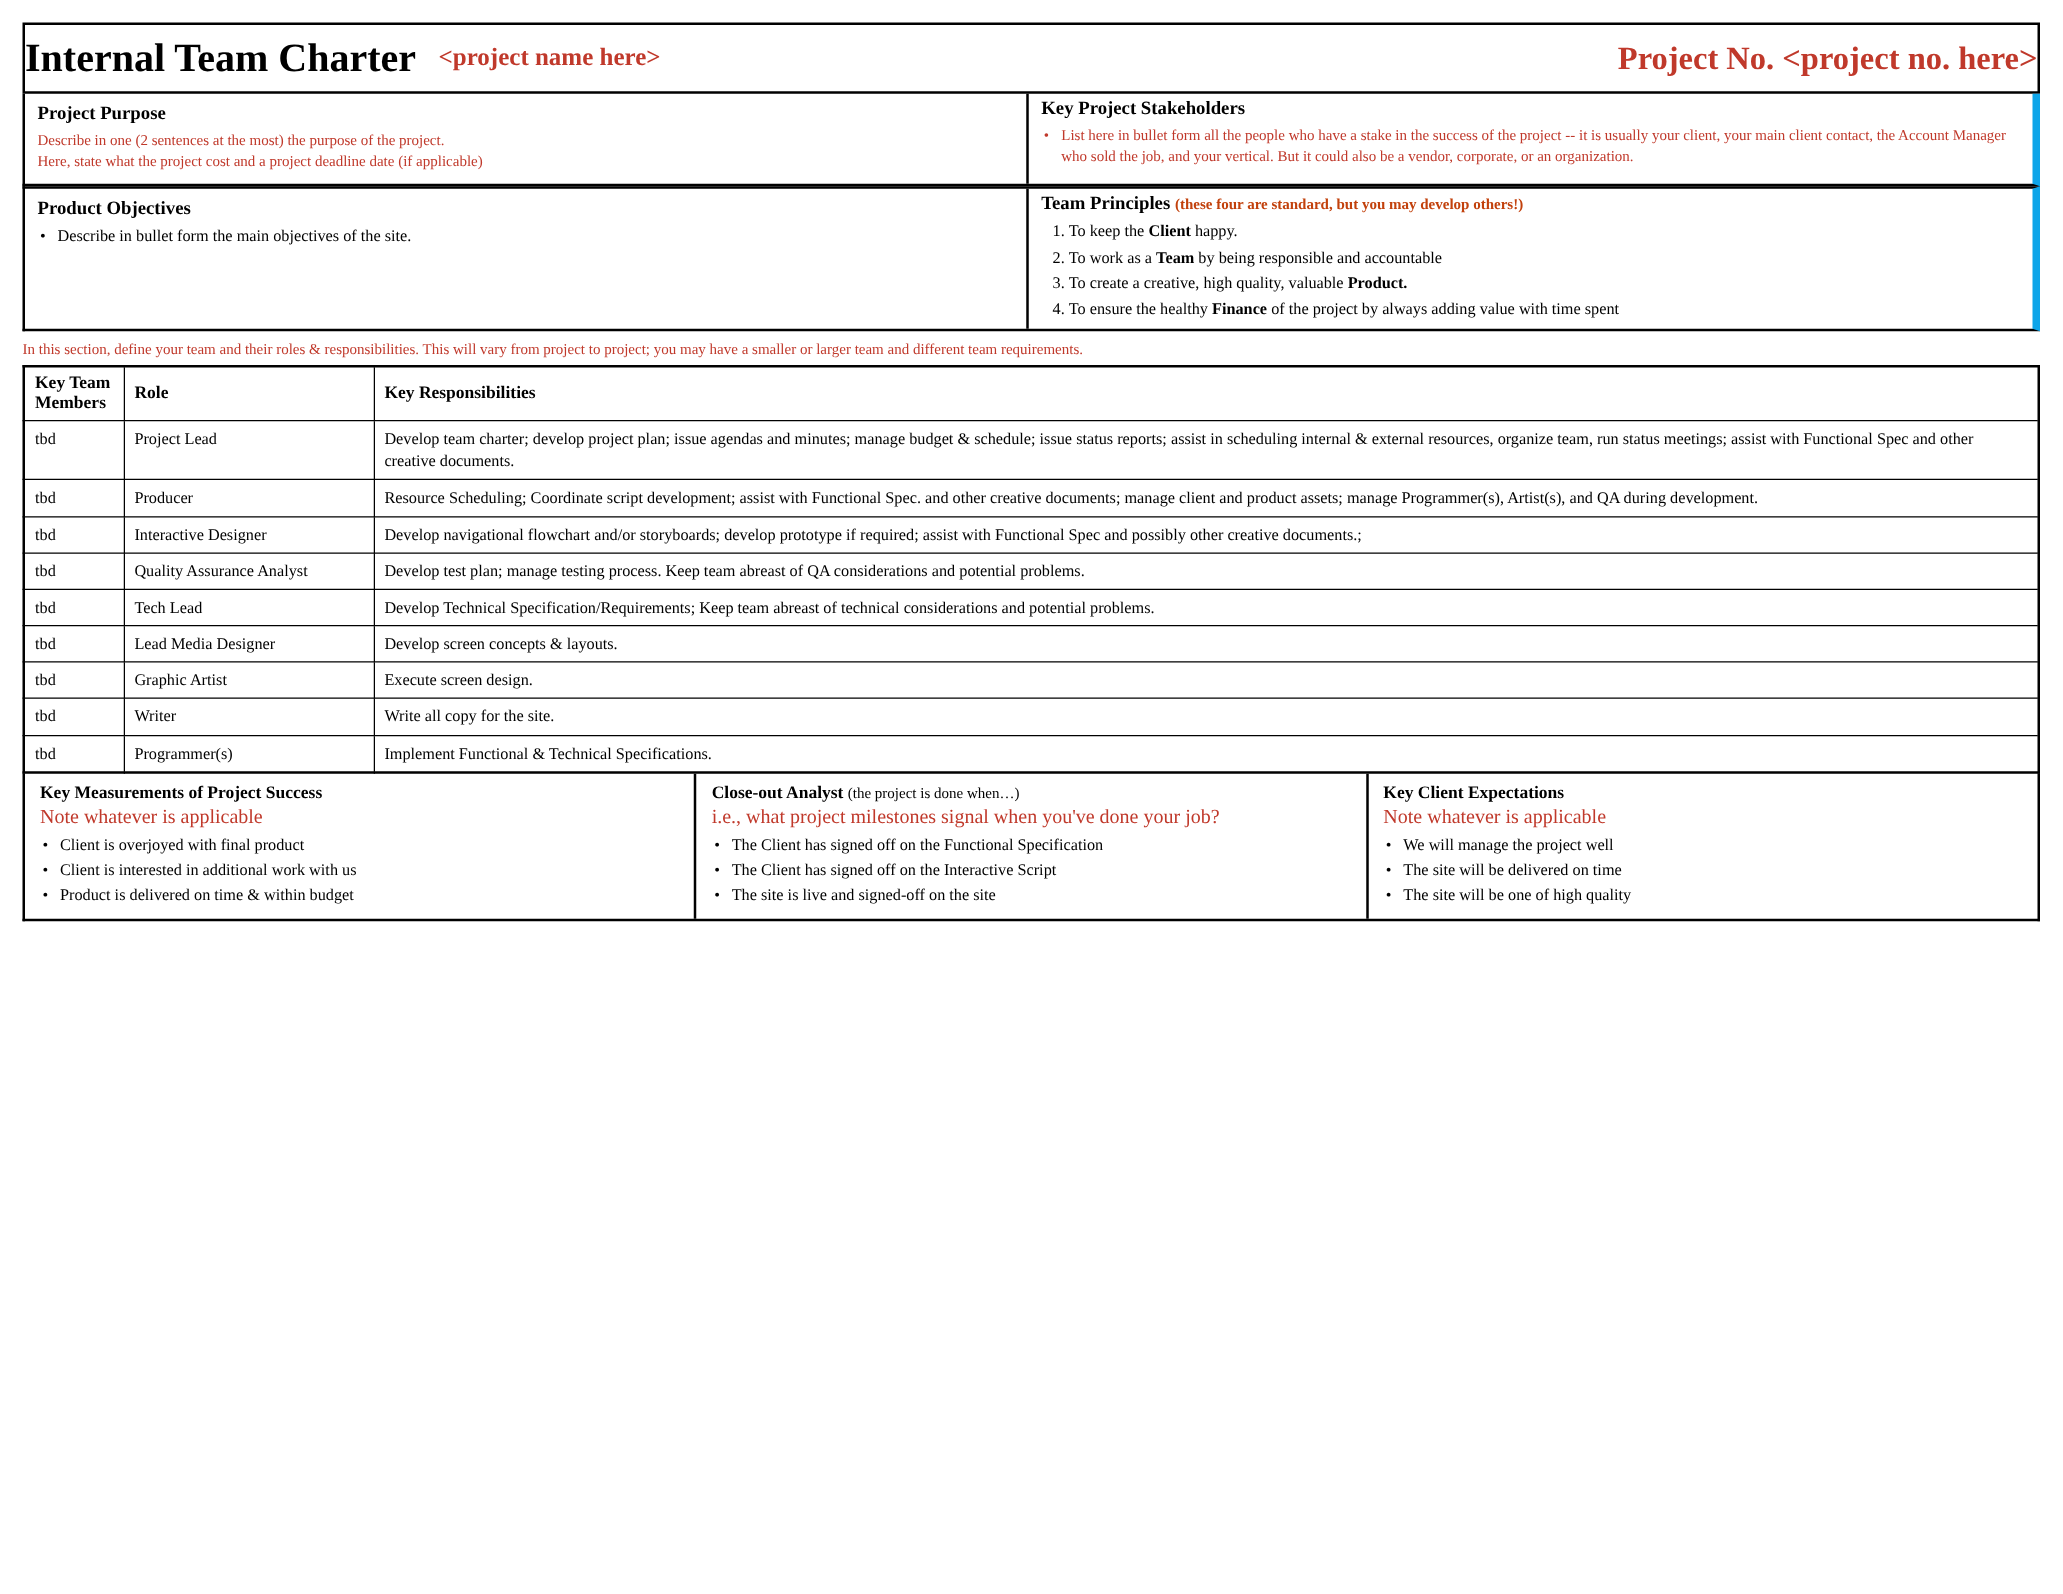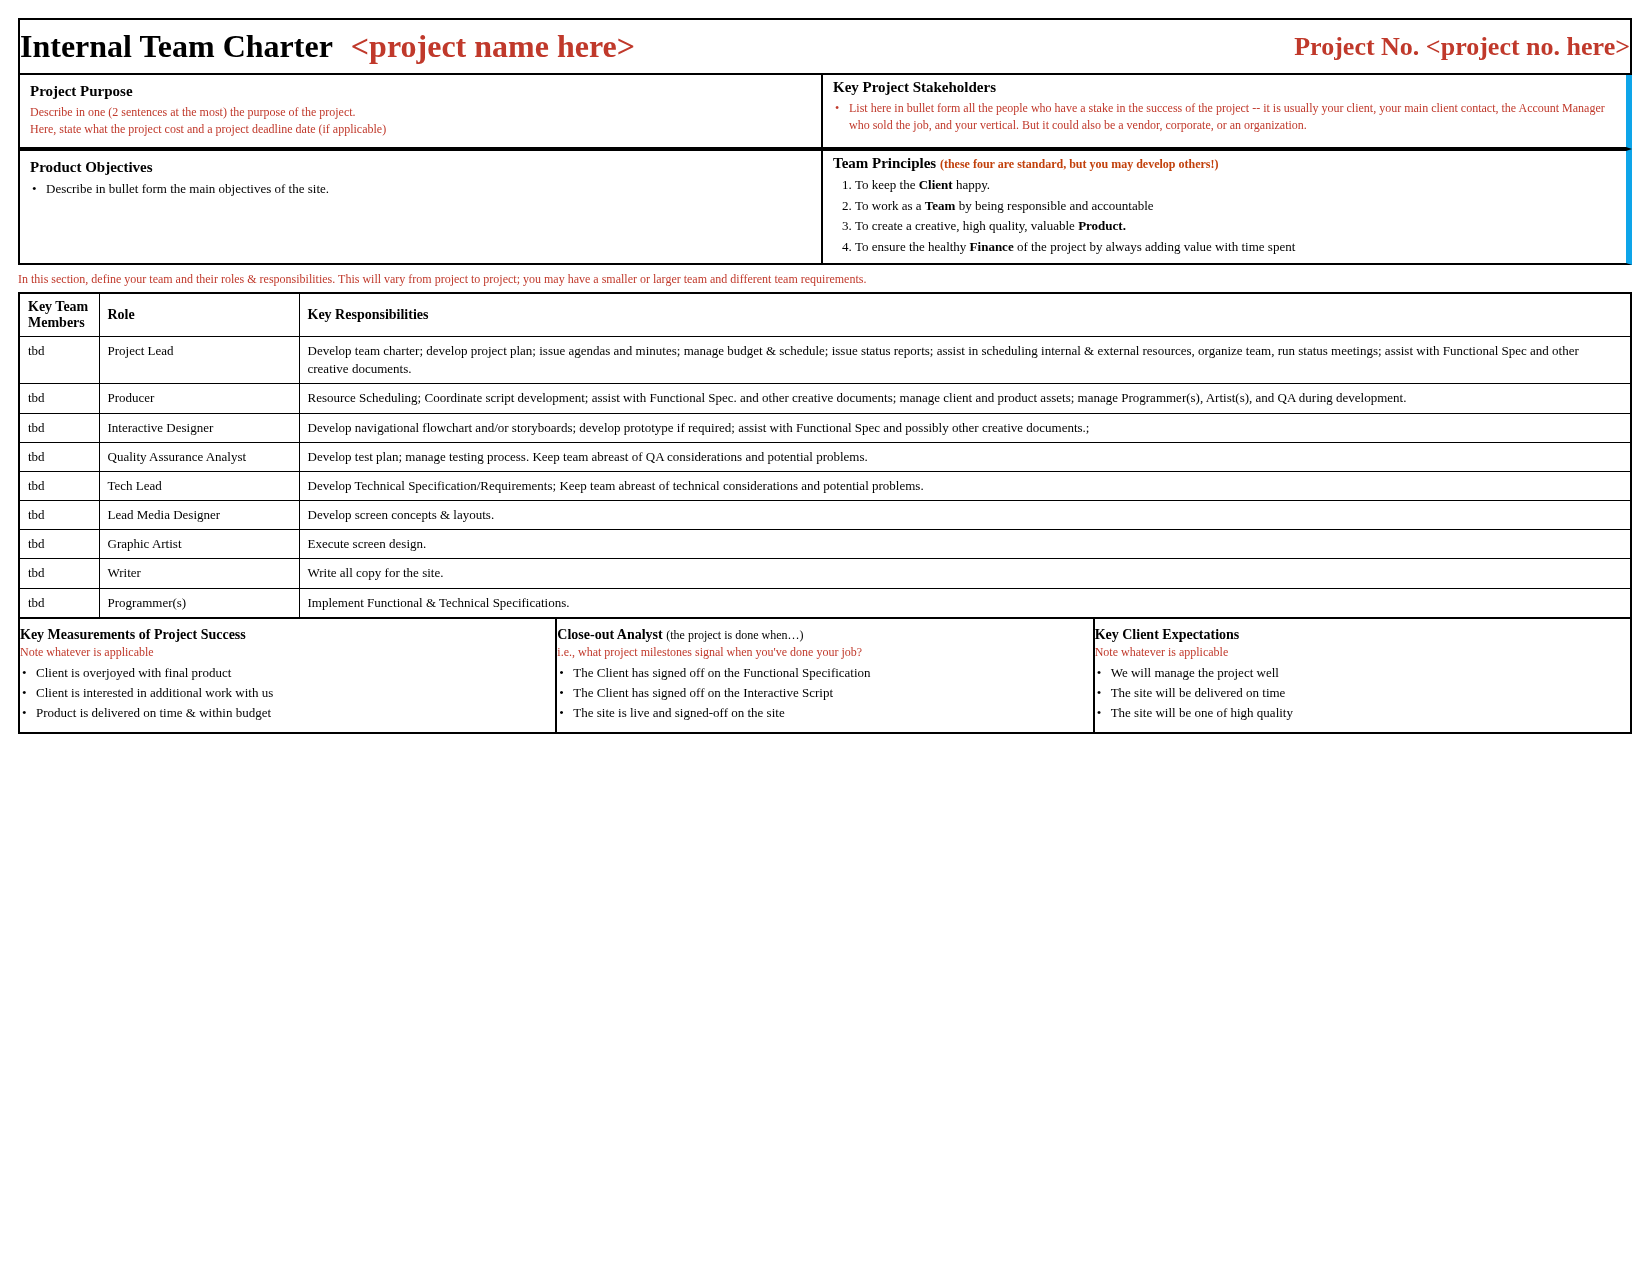--- a/index.html
+++ b/index.html
@@ -21,21 +21,21 @@
       background: #fff;
     }
     .header-title {
       font-size: 32px;
       font-weight: bold;
       color: #000;
       margin-right: 18px;
       white-space: nowrap;
     }
     .header-project-name {
-      font-size: 32px;
+      font-size: 20px;
       font-weight: bold;
       color: #c0392b;
       margin-right: auto;
     }
     .header-project-no {
       font-size: 26px;
       font-weight: bold;
       color: #000;
       white-space: nowrap;
     }
@@ -148,36 +148,37 @@
     .bottom-section {
       display: flex;
       border: 2px solid #000;
       margin-top: 0;
       border-top: 0;
     }
     .bottom-col {
       flex: 1;
       padding: 8px 0;
       border-right: 2px solid #000;
+      margin-left: 12px;
     }
     .bottom-col:last-child {
       border-right: none;
     }
     .bottom-heading {
       font-weight: bold;
       font-size: 14px;
       margin-bottom: 2px;
     }
     .bottom-sub {
       font-size: 12px;
       font-weight: normal;
     }
     .bottom-sub-red {
       color: #c0392b;
-      font-size: 12px;
+      font-size: 16px;
     }
     
     .tp-note {
       font-weight: bold;
       color: #c2410c;
       font-size: 12px;
     }
   </style>
 </head>
 <body>

